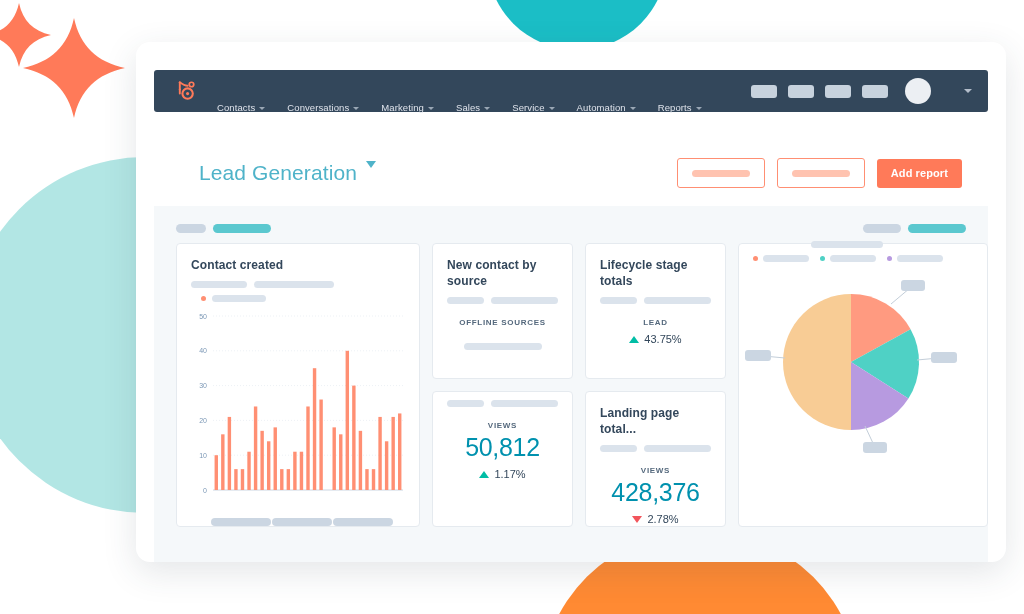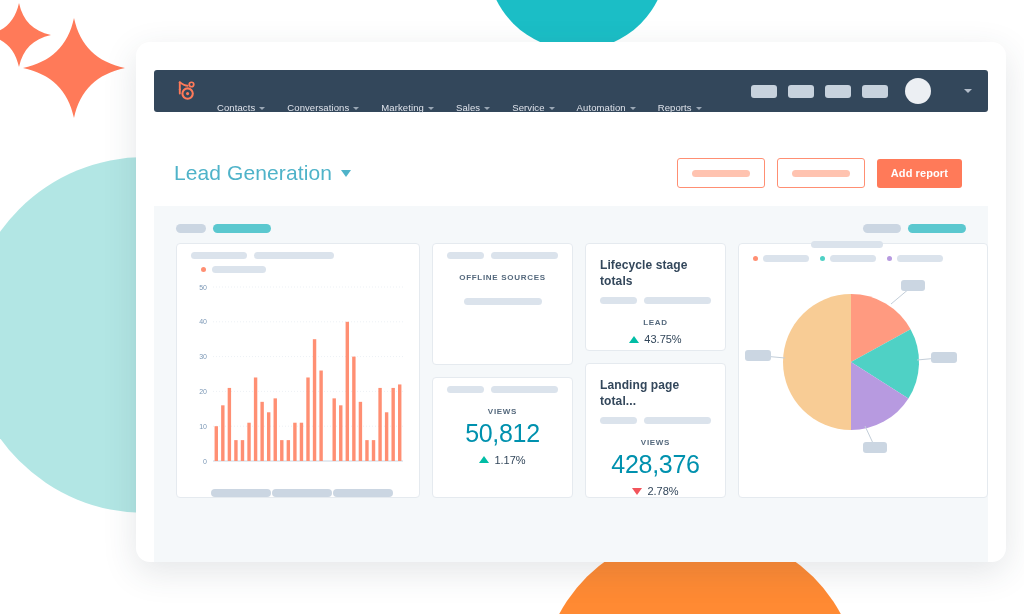--- a/index.html
+++ b/index.html
@@ -46,22 +46,22 @@
     border-top:4.5px solid #b4becb;margin-left:22px;
   }
 
   
   .pagehead{
     position:absolute;left:18px;top:98px;width:834px;height:66px;
     background:#fff;display:flex;align-items:center;
     border-bottom:1px solid #eef1f4;
   }
   .page-title{
-    margin-left:20px;color:#4fb3c9;font-size:21px;font-weight:400;
-    display:flex;align-items:center;gap:9px;letter-spacing:.1px;
+    margin-left:45px;color:#4fb3c9;font-size:21px;font-weight:400;
+    display:flex;gap:9px;letter-spacing:.1px;
   }
   .title-caret{
     width:0;height:0;border-left:5.5px solid transparent;border-right:5.5px solid transparent;
     border-top:7px solid #4fb3c9;
   }
   .head-actions{margin-left:auto;display:flex;align-items:center;gap:12px;padding-right:26px;}
   .ghost-btn{
     width:86px;height:28px;border:1.6px solid #ff8f73;border-radius:3px;
     background:#fff;display:flex;align-items:center;justify-content:center;
   }
@@ -217,20 +217,21 @@
       <div class="bar-teal" style="width:58px;"></div>
       <div class="topbars-right">
         <div class="bar-grey" style="width:38px;"></div>
         <div class="bar-teal" style="width:58px;"></div>
       </div>
     </div>
 
     <div class="cards">
 
       <div class="card col1">
+        <div class="card-title">Contact created</div>
         <div class="sub-bars">
           <div class="sub-bar" style="width:56px;"></div>
           <div class="sub-bar" style="width:80px;"></div>
         </div>
         <div class="legend-row">
           <span class="legend-dot"></span>
           <span class="sub-bar" style="width:54px;"></span>
         </div>
         <div class="chart-wrap">
           <svg id="barchart" viewBox="0 0 228 200" width="228" height="200">
@@ -279,20 +280,21 @@
         <div class="xbars">
           <div class="xbar"></div>
           <div class="xbar"></div>
           <div class="xbar"></div>
         </div>
       </div>
 
       <div class="kpi-col">
 
         <div class="kpi-card">
+          <div class="card-title">New contact by source</div>
           <div class="sub-bars">
             <div class="sub-bar" style="width:38px;"></div>
             <div class="sub-bar" style="width:68px;"></div>
           </div>
           <div class="kpi-label">OFFLINE SOURCES</div>
           <div class="kpi-ghostbar"></div>
         </div>
 
         <div class="kpi-card">
           <div class="sub-bars">

